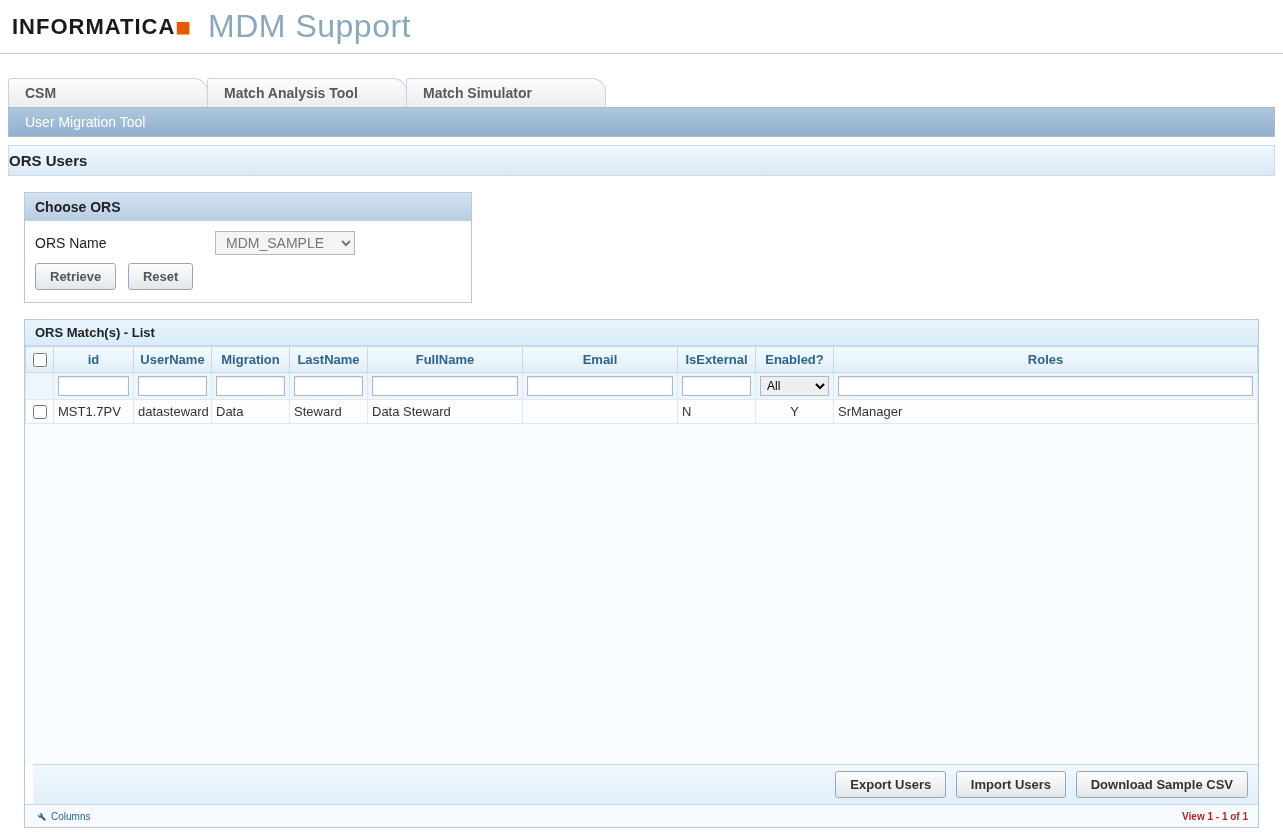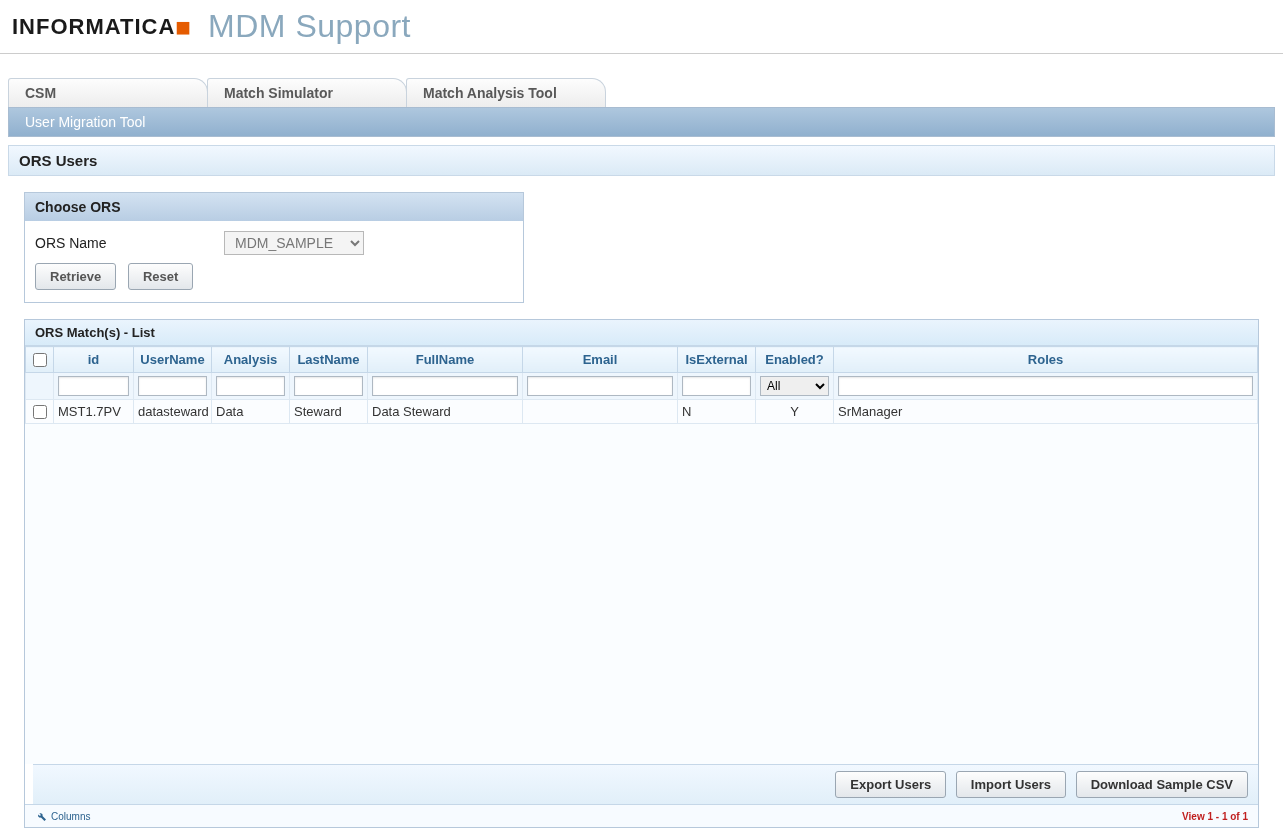--- a/index.html
+++ b/index.html
@@ -62,43 +62,42 @@
     padding: 6px 16px;
     border: 1px solid #a8bcd1;
     margin: 0 8px;
   }
   .section-title {
     background: linear-gradient(#f1f8ff, #dbeaf6);
     border: 1px solid #c9d9e8;
     font-weight: bold;
     font-size: 15px;
     color: #222;
-    padding: 6px 10px;
+    padding: 6px 0;
     margin: 8px 8px 0 8px;
   }
   .chooser-panel {
     margin: 16px 24px 16px 24px;
     border: 1px solid #b6c8db;
-    width: 500px;
+    width: 448px;
   }
   .chooser-header {
     background: linear-gradient(#d3e2f1, #b8cde3);
     padding: 6px 10px;
     font-weight: bold;
     font-size: 14px;
     color: #222;
   }
   .chooser-body {
     padding: 10px 10px 12px 10px;
   }
   .chooser-row {
     display: flex;
     align-items: center;
     margin-bottom: 8px;
-    gap: 9px;
   }
   .chooser-label {
     width: 180px;
     font-size: 14px;
     color: #222;
   }
   .chooser-select {
     border: 1px solid #b8b8b8;
     background: #f4f4f4;
     color: #777;
@@ -226,22 +225,22 @@
 
 <div class="header">
   <span class="logo">
     <span>INFORMATICA</span><span class="dot">■</span>
   </span>
   <span class="app-title">MDM Support</span>
 </div>
 
 <div class="tabbar">
   <div class="tab">CSM</div>
+  <div class="tab">Match Analysis Tool</div>
   <div class="tab">Match Simulator</div>
-  <div class="tab">Match Analysis Tool</div>
 </div>
 
 <div class="subbar">User Migration Tool</div>
 
 <div class="section-title">ORS Users</div>
 
 <div class="chooser-panel">
   <div class="chooser-header">Choose ORS</div>
   <div class="chooser-body">
     <div class="chooser-row">
@@ -273,21 +272,21 @@
       <col class="col-en">
         <col class="col-roles">
     </colgroup>
     <thead>
       <tr>
         <th>
             <input type="checkbox" class="checkbox" style="">
           </th>
         <th>id</th>
         <th>UserName</th>
-        <th>Analysis</th>
+        <th>Migration</th>
         <th>LastName</th>
         <th>FullName</th>
         <th>Email</th>
         <th>IsExternal</th>
         <th>Enabled?</th>
         <th>Roles</th>
       </tr>
     </thead>
     <tbody>
       <tr class="filter">

